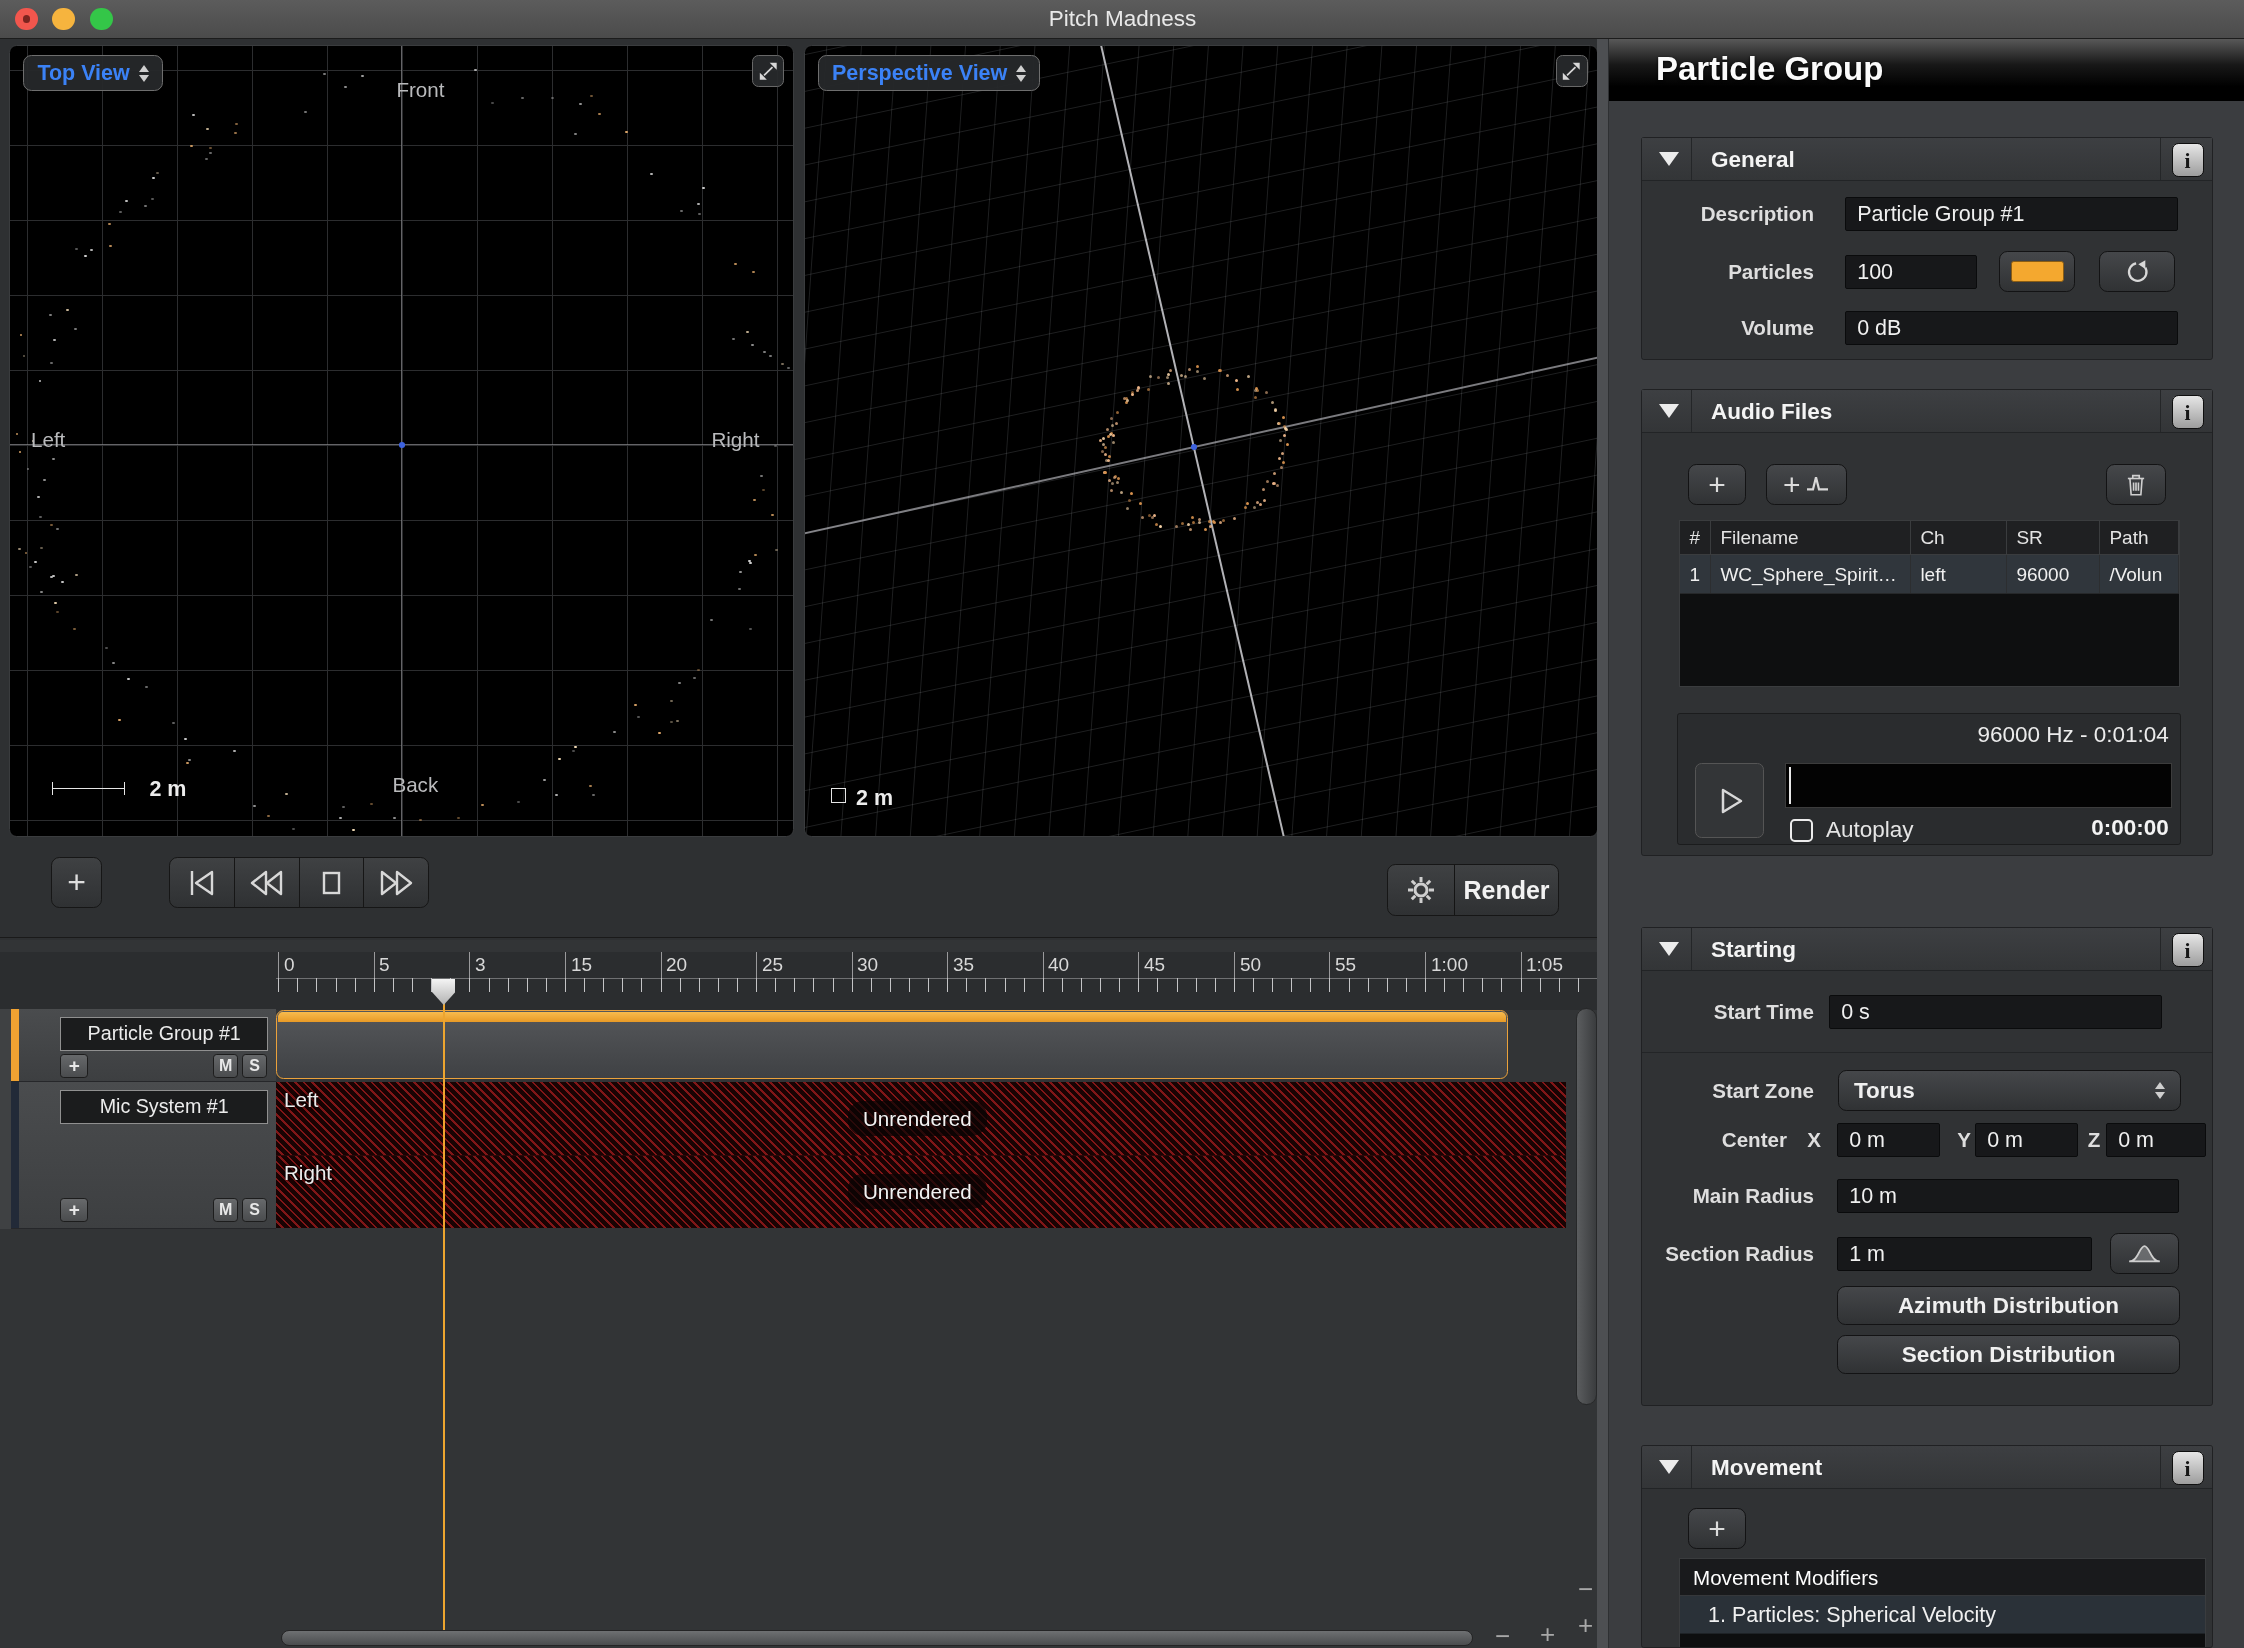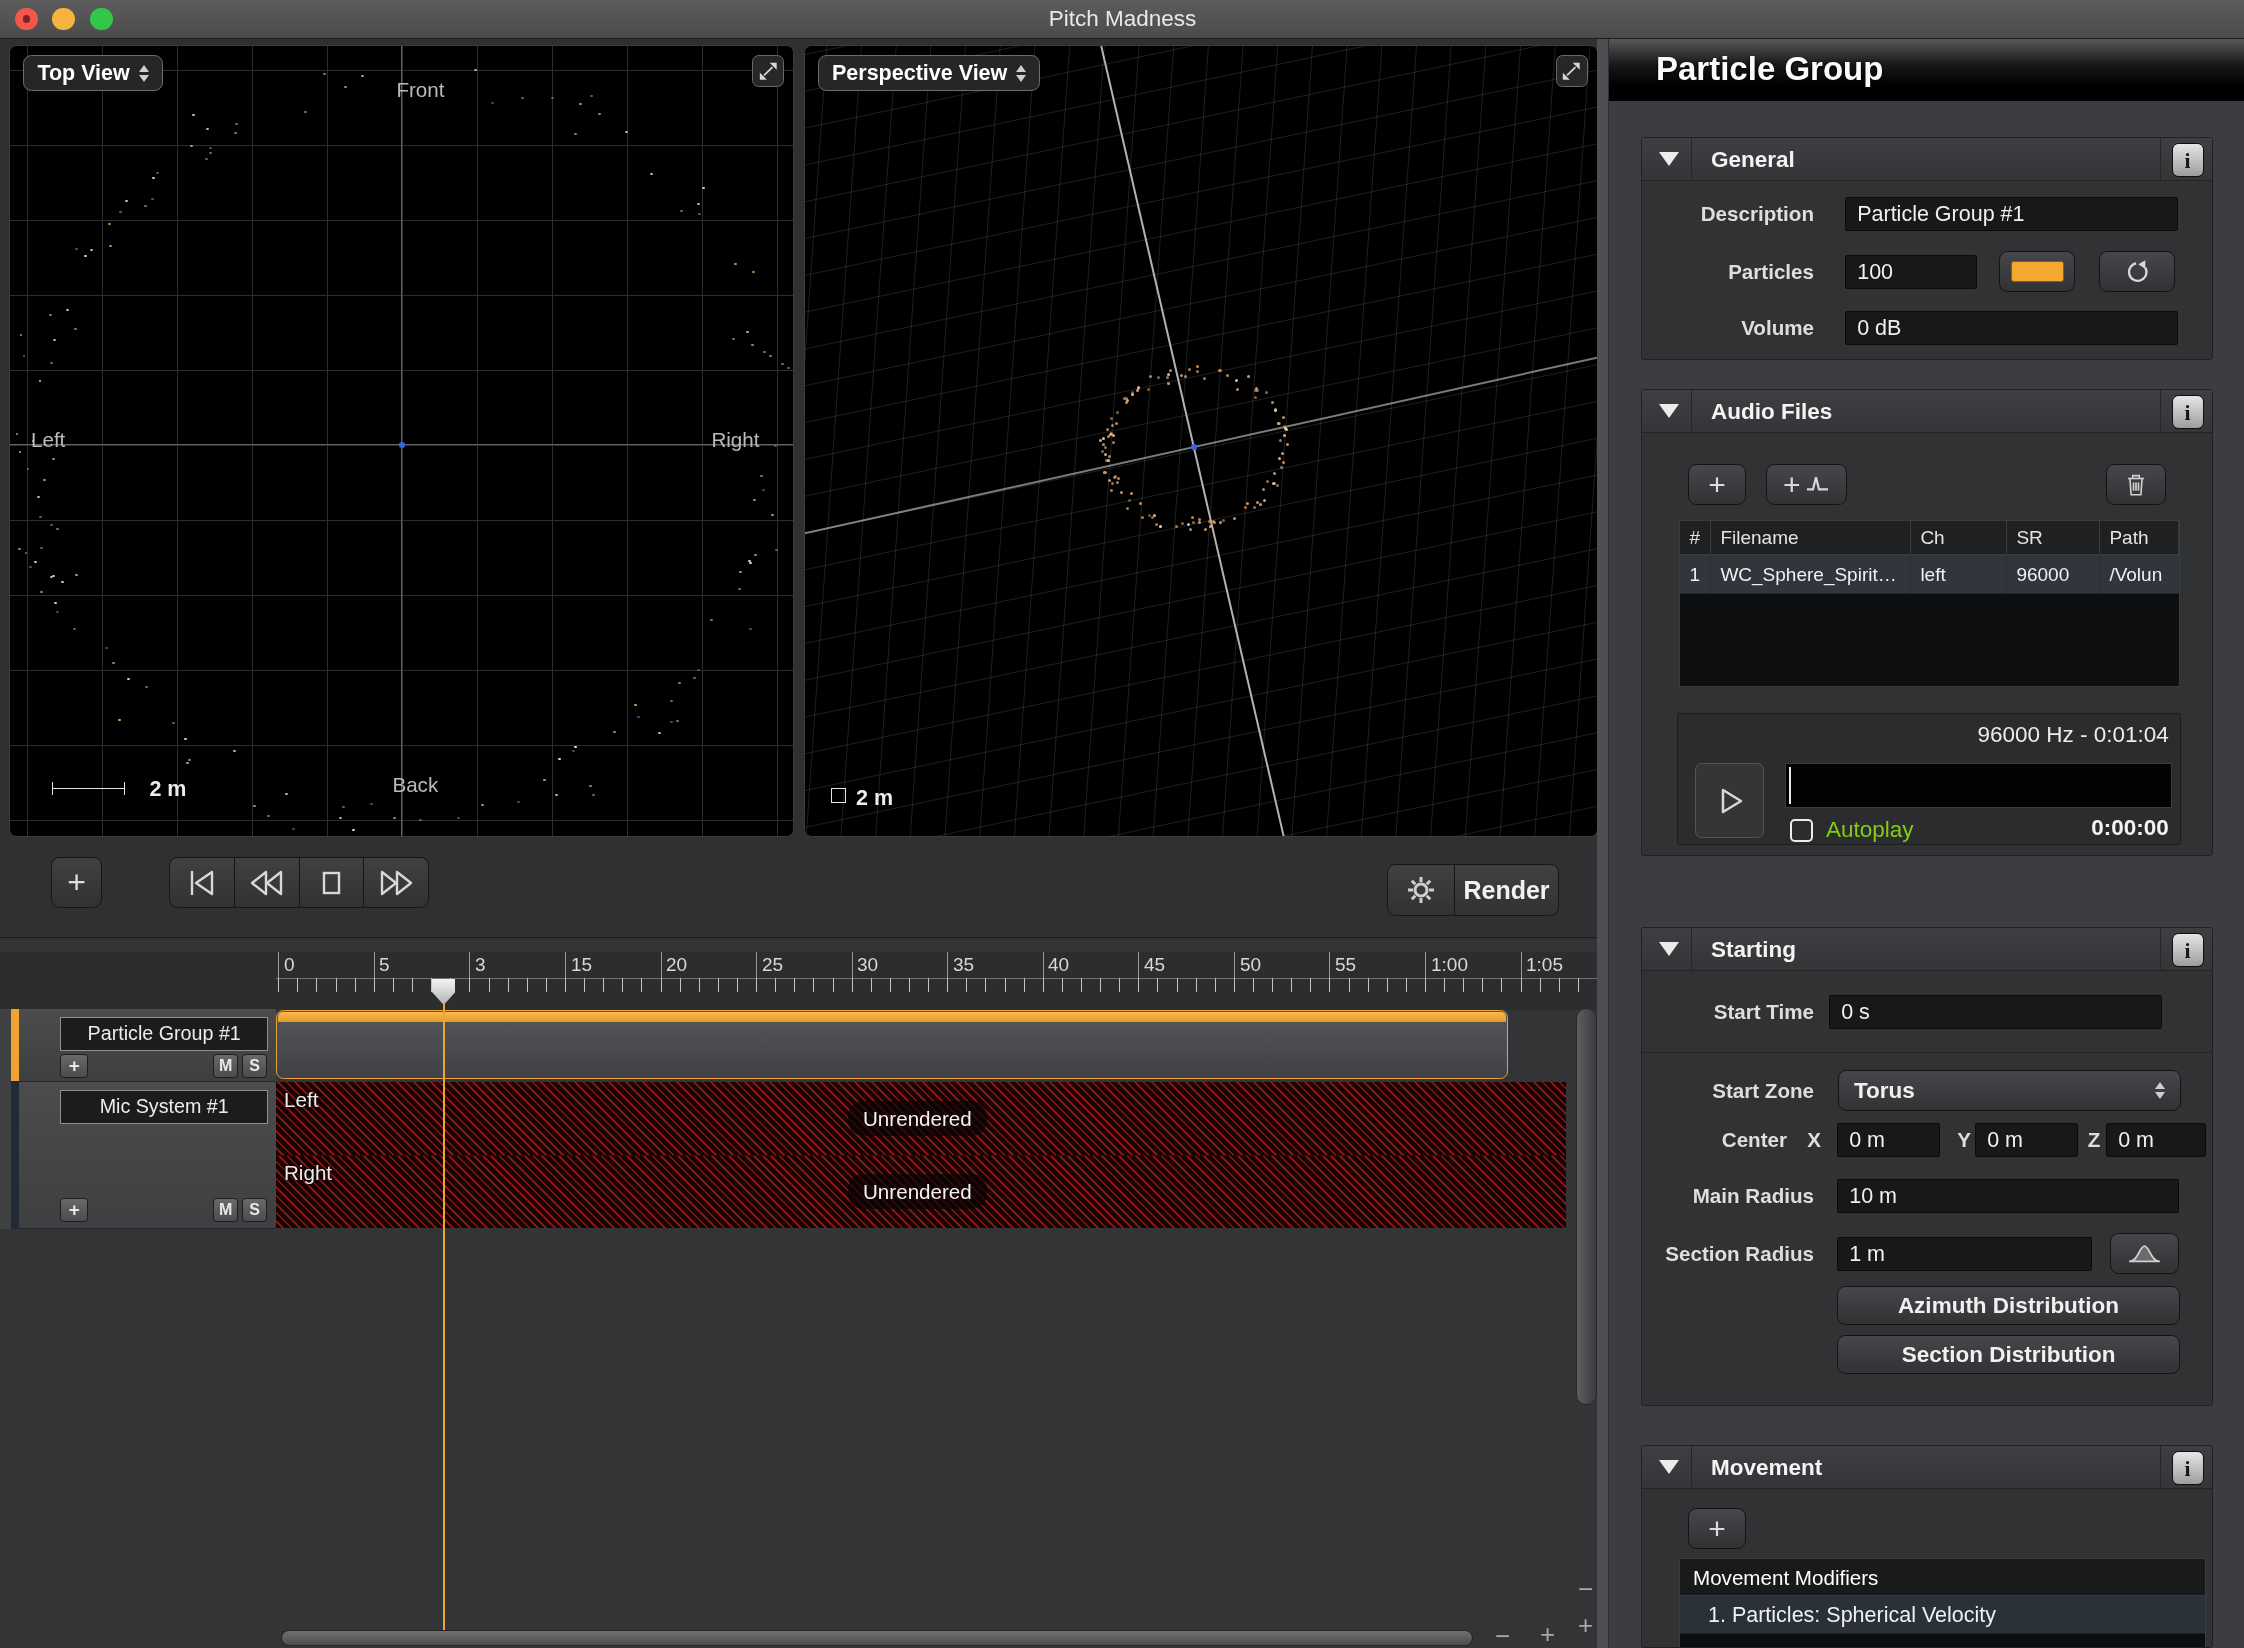--- a/index.html
+++ b/index.html
@@ -18,21 +18,21 @@
 .viewport{position:absolute;background:#000;border:0.9px solid #3a3c3e;border-radius:7.5px;overflow:hidden}
 #vp-top{left:9.4px;top:45px;width:785px;height:792px}
 #vp-persp{left:804px;top:45px;width:794px;height:792px}
 #tv-grid{position:absolute;inset:0;background-image:linear-gradient(#2c2d2f 0.9px,transparent 0.9px),linear-gradient(90deg,#2c2d2f 0.9px,transparent 0.9px);background-size:75px 75px;background-position:17px 24px}
 .axis-h{position:absolute;left:0;width:100%;height:0.9px;background:#85868a;opacity:.75}
 .axis-v{position:absolute;top:0;width:0.9px;height:100%;background:#85868a;opacity:.75}
 .center-dot{position:absolute;width:5.6px;height:5.6px;border-radius:50%;background:#3d62de}
 .vp-label{position:absolute;color:#b9babc;font-size:20.6px}
 .dot{position:absolute;width:2.3px;height:2.3px;border-radius:50%}
 .dot.p{width:3.3px;height:3.3px}
-.vselect{position:absolute;left:13px;top:9.4px;height:36px;background:rgba(38,40,42,.94);border:0.9px solid #6e6e6e;border-radius:8.4px;display:flex;align-items:center;gap:9px;padding:0 13px;color:#ffffff;font-size:21.5px;font-weight:bold}
+.vselect{position:absolute;left:13px;top:9.4px;height:36px;background:rgba(38,40,42,.94);border:0.9px solid #6e6e6e;border-radius:8.4px;display:flex;align-items:center;gap:9px;padding:0 13px;color:#3b82f6;font-size:21.5px;font-weight:bold}
 .stepper{display:flex;flex-direction:column;gap:2.8px}
 .arr-up{width:0;height:0;border-left:5.6px solid transparent;border-right:5.6px solid transparent;border-bottom:7.5px solid #cfcfcf}
 .arr-dn{width:0;height:0;border-left:5.6px solid transparent;border-right:5.6px solid transparent;border-top:7.5px solid #cfcfcf}
 .expand-btn{position:absolute;top:9.4px;width:32px;height:32px;background:rgba(40,42,44,.92);border:0.9px solid #686868;border-radius:6.6px;display:flex;align-items:center;justify-content:center}
 #tv-scalebar{position:absolute;left:42px;top:736px;width:73px;height:13px;border-left:1.9px solid #e6e6e6;border-right:1.9px solid #e6e6e6}
 #tv-scalebar::after{content:"";position:absolute;left:0;top:5.6px;width:100%;height:1.9px;background:#e6e6e6}
 .scale-text{position:absolute;color:#ececec;font-size:21.5px;font-weight:bold}
 #pv-square{position:absolute;left:26px;top:742px;width:15px;height:15px;border:1.9px solid #e6e6e6}
 #pv-gridwrap{position:absolute;inset:0;overflow:hidden}
 #pv-grid{position:absolute;left:-525px;top:-450px;width:1733px;height:1733px;background-image:linear-gradient(rgba(150,155,160,.20) 0.9px,transparent 0.9px),linear-gradient(90deg,rgba(150,155,160,.20) 0.9px,transparent 0.9px);background-size:36px 36px;transform:rotate(-12deg) skewX(-16deg)}
@@ -97,21 +97,21 @@
 .ath{color:#e4e4e4;font-size:19px;line-height:34px;padding-left:9.4px;border-right:0.9px solid #3a3c3e}
 .atr{display:flex;background:#30363c;height:39px;border-bottom:0.9px solid #26282a}
 .atd{color:#f0f0f0;font-size:19px;line-height:39px;padding-left:9.4px;border-right:0.9px solid #2c2e30;overflow:hidden;white-space:nowrap}
 .c0{width:31px}.c1{width:200px}.c2{width:96px}.c3{width:93px}.c4{flex:1}
 #player{position:absolute;left:35px;top:323px;width:504px;height:132px;background:#2a2c2e;border:0.9px solid #1b1c1d;border-radius:2.8px}
 #player-info{position:absolute;right:11.2px;top:7.5px;font-size:22.5px;color:#ececec}
 #play-btn{position:absolute;left:17px;top:49px;width:69px;height:75px;background:#333537;border:0.9px solid #555;border-radius:6.6px;display:flex;align-items:center;justify-content:center}
 #wave-strip{position:absolute;left:107px;top:49px;width:387px;height:45px;background:#030303;border:0.9px solid #3c3c3c}
 #wave-cursor{position:absolute;left:2.8px;top:2.8px;width:1.9px;height:37px;background:#e8e8e8}
 #autoplay-box{position:absolute;left:112px;top:105px;width:22.5px;height:22.5px;border:2.3px solid #ececec;border-radius:4.7px}
-#autoplay-label{position:absolute;left:148px;top:103px;font-size:22.5px;color:#84cc16}
+#autoplay-label{position:absolute;left:148px;top:103px;font-size:22.5px;color:#e5e5e5}
 #player-time{position:absolute;right:11.2px;top:101px;font-size:22.5px;color:#f4f4f4;font-weight:bold}
 .divline{position:absolute;left:0;right:0;height:0.9px;background:#232527}
 .axislabel{font-weight:bold}
 #mm-list{position:absolute;left:37px;top:112px;width:527px;height:187px;background:#0d0e0f;border:0.9px solid #3a3c3e}
 #mm-header{height:37px;background:#191a1c;border-bottom:0.9px solid #35373a;color:#ffffff;font-size:20.6px;line-height:37px;padding-left:13px}
 .mm-item{height:38px;background:#2a3138;border-bottom:0.9px solid #1e2226;color:#f0f0f0;font-size:21.5px;line-height:38px;padding-left:28px}
 svg{display:block}
 </style>
 </head>
 <body>

